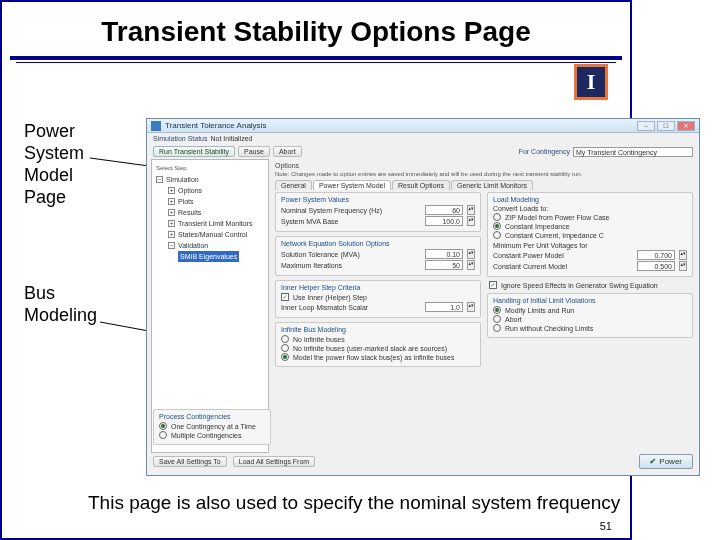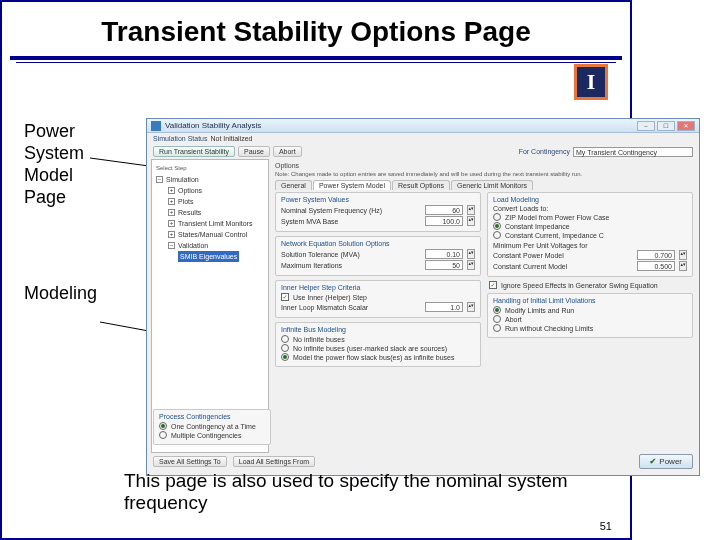--- a/index.html
+++ b/index.html
@@ -24,21 +24,21 @@
     width: 34px; height: 36px;
     background: #1c2960; border: 3px solid #e6763a;
     color: #fff; font-family: Georgia, serif; font-weight: bold;
     font-size: 22px; text-align: center; line-height: 30px;
   }
   .caption1 { position: absolute; top: 118px; left: 22px; font-size: 18px; line-height: 22px; }
   .caption2 { position: absolute; top: 280px; left: 22px; font-size: 18px; line-height: 22px; }
   .ptr1, .ptr2 { position: absolute; stroke: #000; stroke-width: 1; }
   .bottom-text {
     position: absolute; bottom: 24px; left: 86px;
-    font-size: 19px; color: #000; margin-left: 36px;
+    font-size: 19px; color: #000;
   }
   .page-no {
     position: absolute; bottom: 6px; right: 18px;
     font-size: 11px; color: #000;
   }
 
   
   .dialog {
     position: absolute; top: 116px; left: 144px;
     width: 554px; height: 358px;
@@ -129,34 +129,35 @@
   <div class="hr2"></div>
   <div class="corner-logo">I</div>
 
   <div class="caption1">
     <div>Power</div>
     <div>System</div>
     <div>Model</div>
     <div>Page</div>
   </div>
   <div class="caption2">
+    <div>Bus</div>
     <div>Modeling</div>
   </div>
 
   <svg class="ptr1" style="position:absolute;top:150px;left:88px" width="210" height="40">
     <line x1="0" y1="6" x2="206" y2="34" stroke="#000"></line>
   </svg>
   <svg class="ptr2" style="position:absolute;top:314px;left:98px" width="210" height="50">
     <line x1="0" y1="6" x2="206" y2="44" stroke="#000"></line>
   </svg>
 
   <div class="dialog">
     <div class="titlebar">
       <div class="tb-icon"></div>
-      <div class="tb-title">Validation Stability Analysis</div>
+      <div class="tb-title">Transient Tolerance Analysis</div>
       <div class="tb-btn">–</div>
       <div class="tb-btn">☐</div>
       <div class="tb-btn tb-close">✕</div>
     </div>
 
     <div class="row">
       <span class="lbl">Simulation Status</span>
       <span class="val">Not Initialized</span>
     </div>
     <div class="row">

